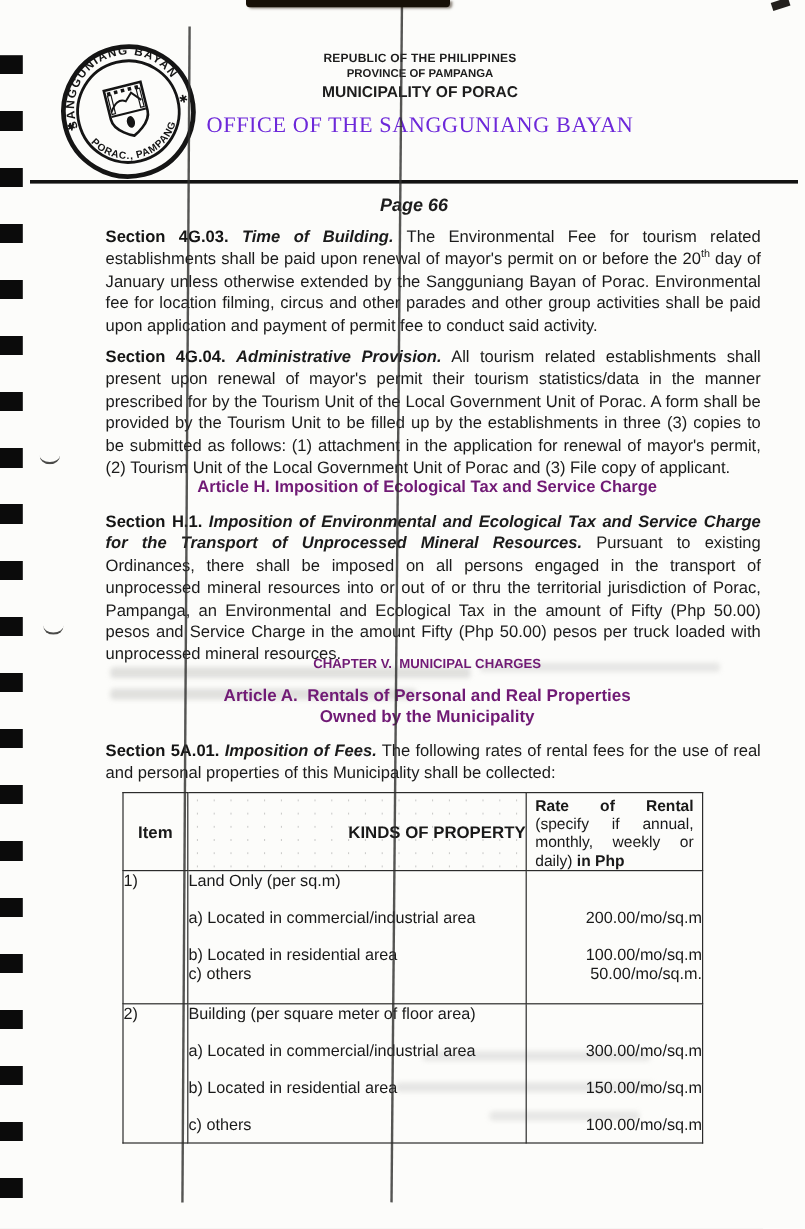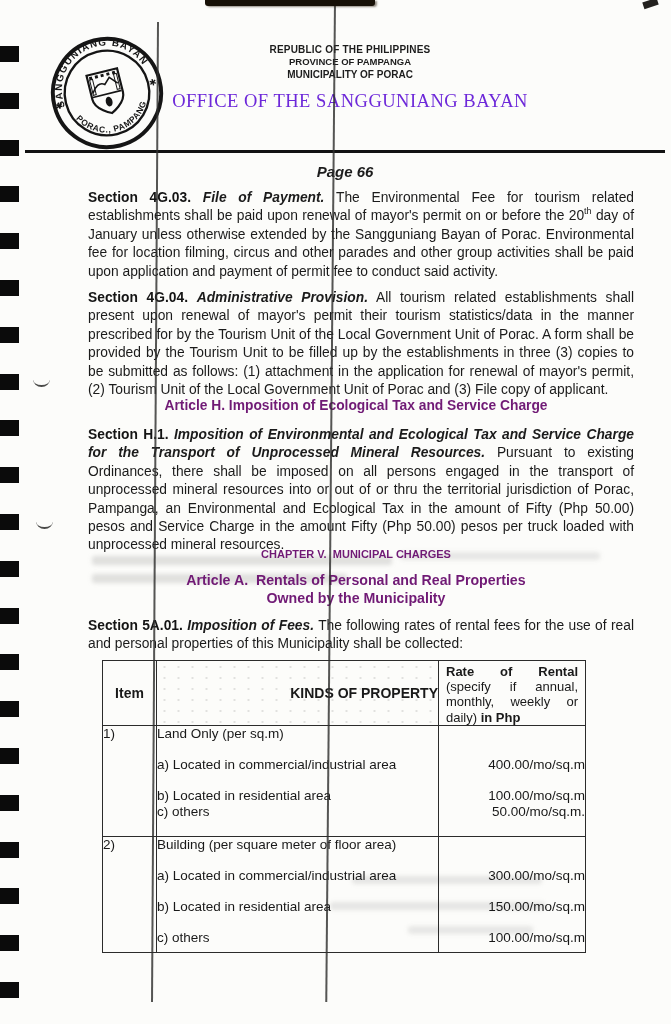--- a/index.html
+++ b/index.html
@@ -26,21 +26,21 @@
   .g3{left:400px;top:552px;width:200px;height:8px;background:rgba(150,150,148,.2);}
   .g4{left:352px;top:876px;width:190px;height:8px;background:rgba(150,150,148,.22);}
   .g5{left:330px;top:902px;width:215px;height:8px;background:rgba(150,150,148,.22);}
   .g6{left:408px;top:926px;width:125px;height:8px;background:rgba(150,150,148,.2);}
 
   
   .seal{position:absolute;left:48px;top:34px;width:118px;height:118px;z-index:2;}
   .hdr{position:absolute;left:150px;top:44px;width:400px;text-align:center;z-index:2;}
   .hdr-line1{font-size:10px;font-weight:bold;letter-spacing:.2px;}
   .hdr-line2{font-size:9.5px;font-weight:bold;margin-top:1px;}
-  .hdr-line3{font-size:10px;font-weight:bold;margin-top:2px;}
+  .hdr-line3{font-size:13px;font-weight:bold;margin-top:2px;}
   .hdr-office{margin-top:11px;font-family:"Liberation Serif",serif;font-size:18.5px;
     letter-spacing:.5px;color:#6d28d9;white-space:nowrap;}
   .rule{position:absolute;left:25px;top:150px;width:640px;height:3px;background:#121212;z-index:2;}
   .page-label{position:absolute;left:0;top:163px;width:690px;text-align:center;
     font-weight:bold;font-style:italic;font-size:15px;z-index:2;}
 
   
   .para{position:absolute;left:88px;width:546px;text-align:justify;font-size:13.8px;
     line-height:18.4px;color:#1b1b1b;z-index:2;}
   .para b{color:#141414;}
@@ -120,21 +120,21 @@
     <div class="hdr-line1">REPUBLIC OF THE PHILIPPINES</div>
     <div class="hdr-line2">PROVINCE OF PAMPANGA</div>
     <div class="hdr-line3">MUNICIPALITY OF PORAC</div>
     <div class="hdr-office">OFFICE OF THE SANGGUNIANG BAYAN</div>
   </div>
   <div class="rule"></div>
   <div class="page-label">Page 66</div>
 
   <div class="para" style="top:189px;">
     <b>Section 4G.03.</b>
-    <span class="t-bi">File of Payment.</span>
+    <span class="t-bi">Time of Building.</span>
     <span>The Environmental Fee for tourism related establishments shall be paid upon renewal of mayor's permit on or before the 20</span><sup>th</sup><span> day of January unless otherwise extended by the Sangguniang Bayan of Porac.  Environmental fee for location filming, circus and other parades and other group activities shall be paid upon application and payment of permit fee to conduct said activity.</span>
   </div>
 
   <div class="para" style="top:289px;">
     <b>Section 4G.04.</b>
     <span class="t-bi">Administrative Provision.</span>
     <span>All tourism related establishments shall present upon renewal of mayor's permit their tourism statistics/data in the manner prescribed for by the Tourism Unit of the Local Government Unit of Porac.  A form shall be provided by the Tourism Unit to be filled up by the establishments in three (3) copies to be submitted as follows: (1) attachment in the application for renewal of mayor's permit, (2) Tourism Unit of the Local Government Unit of Porac and (3) File copy of applicant.</span>
   </div>
 
   <div class="heading-center" style="top:398px;">Article H. Imposition of Ecological Tax and Service Charge</div>
@@ -174,21 +174,21 @@
         <div class="ln">Land Only (per sq.m)</div>
         <div class="ln"></div>
         <div class="ln">a) Located in commercial/industrial area</div>
         <div class="ln"></div>
         <div class="ln">b) Located in residential area</div>
         <div class="ln">c) others</div>
       </td>
       <td class="rate-cell">
         <div class="ln"></div>
         <div class="ln"></div>
-        <div class="ln">400.00/mo/sq.m</div>
+        <div class="ln">200.00/mo/sq.m</div>
         <div class="ln"></div>
         <div class="ln">100.00/mo/sq.m</div>
         <div class="ln">50.00/mo/sq.m.</div>
       </td>
     </tr>
     <tr class="r2">
       <td class="item-cell">2)</td>
       <td class="prop-cell">
         <div class="ln">Building (per square meter of floor area)</div>
         <div class="ln"></div>

